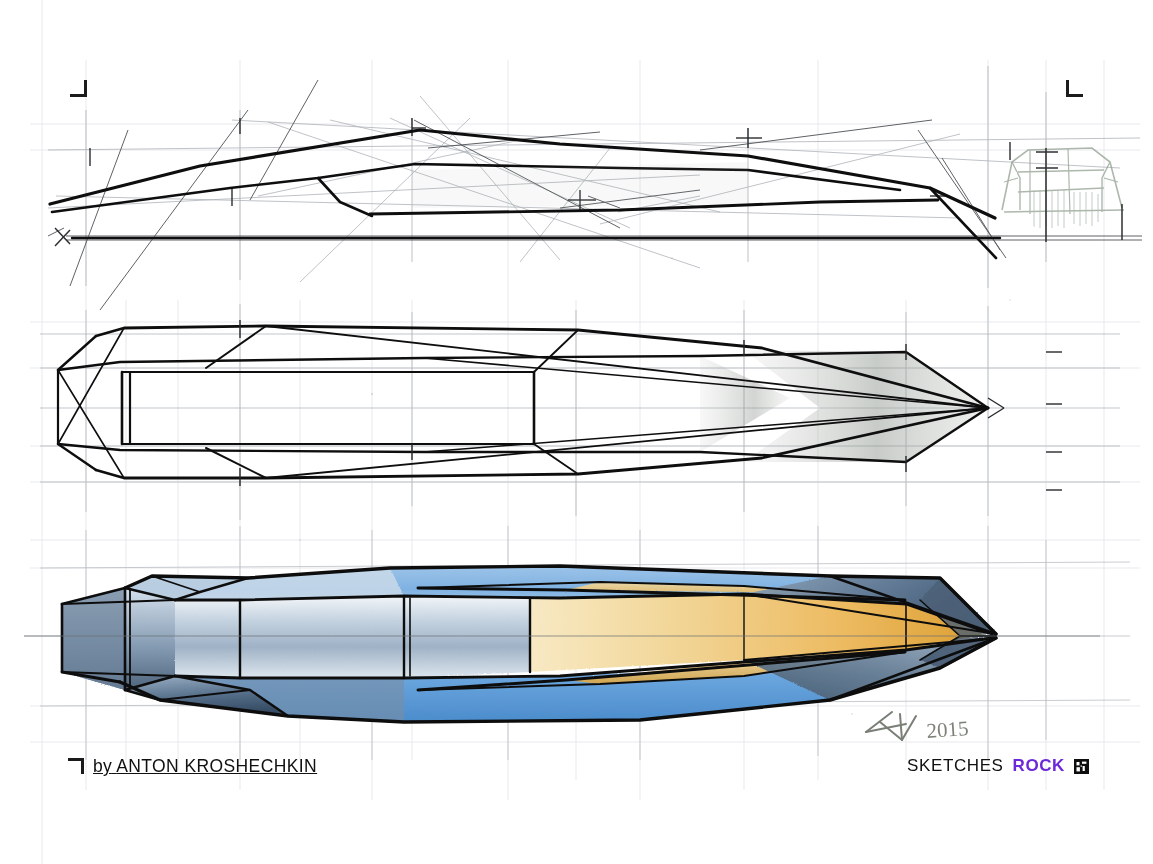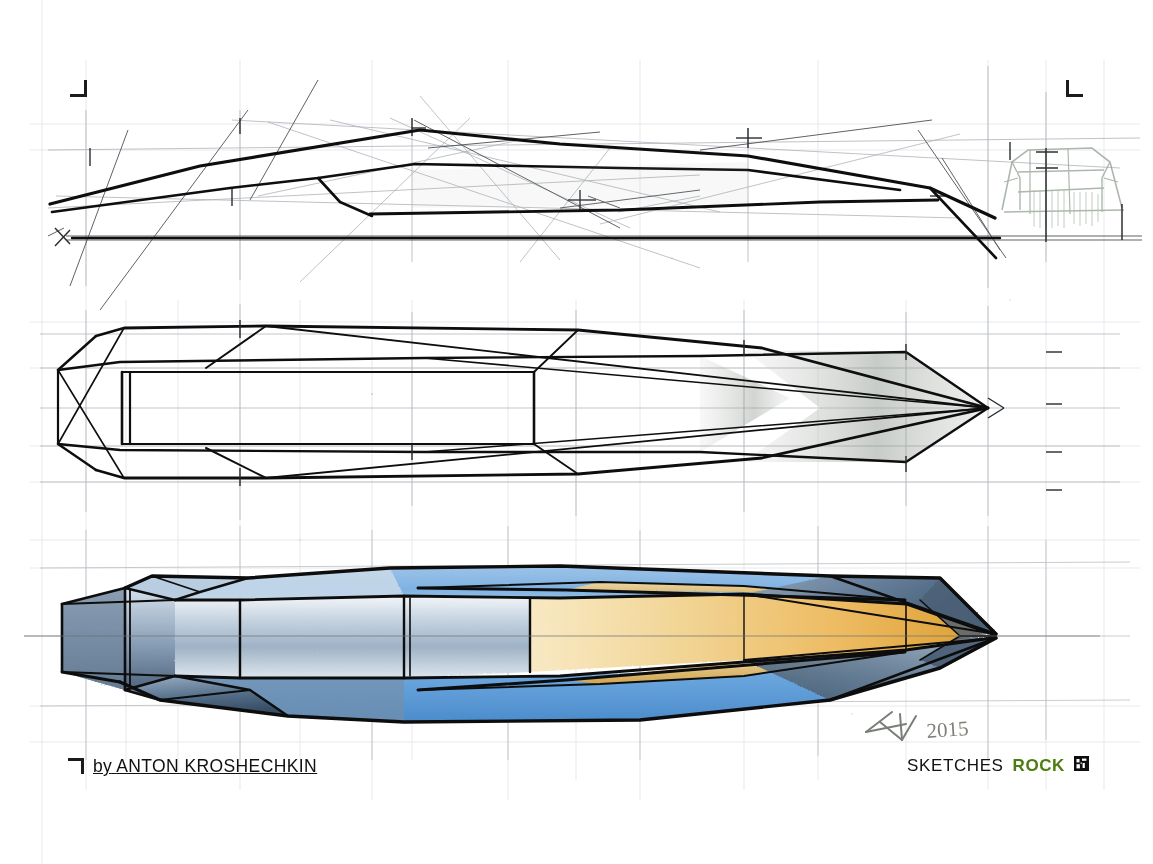--- a/index.html
+++ b/index.html
@@ -55,34 +55,34 @@
     text-decoration: underline;
   }
   .credit-text .by {
     letter-spacing: 0.2px;
   }
   .brand {
     position: absolute;
     right: 64px;
     top: 0;
     display: flex;
-    align-items: flex-start;
+    align-items: center;
     gap: 9px;
     white-space: nowrap;
   }
   .brand-sketches {
     font-size: 17px;
     letter-spacing: 0.6px;
     color: #111111;
   }
   .brand-rock {
     font-size: 17px;
     font-weight: bold;
     letter-spacing: 0.6px;
-    color: #4d7c0f;
+    color: #6d28d9;
   }
   .brand-logo {
     width: 15px;
     height: 15px;
     background: #0d0d0d;
     position: relative;
     top: 0px;
     flex: 0 0 auto;
   }
   

